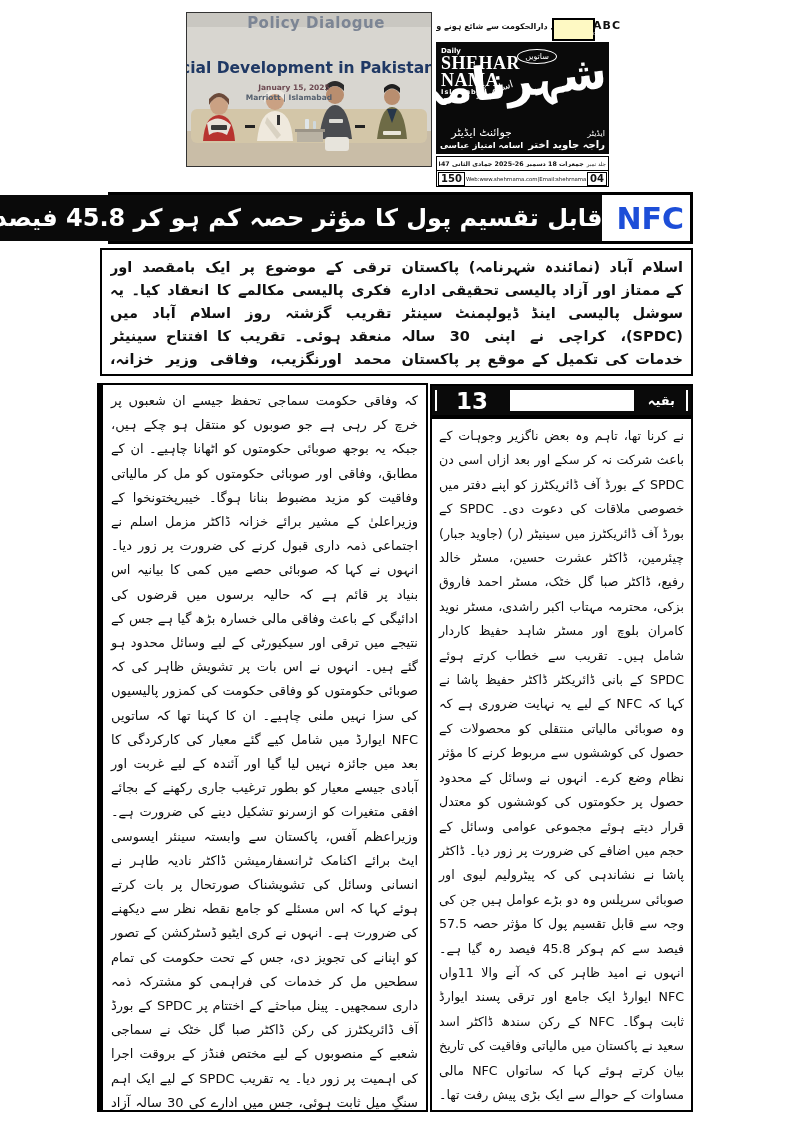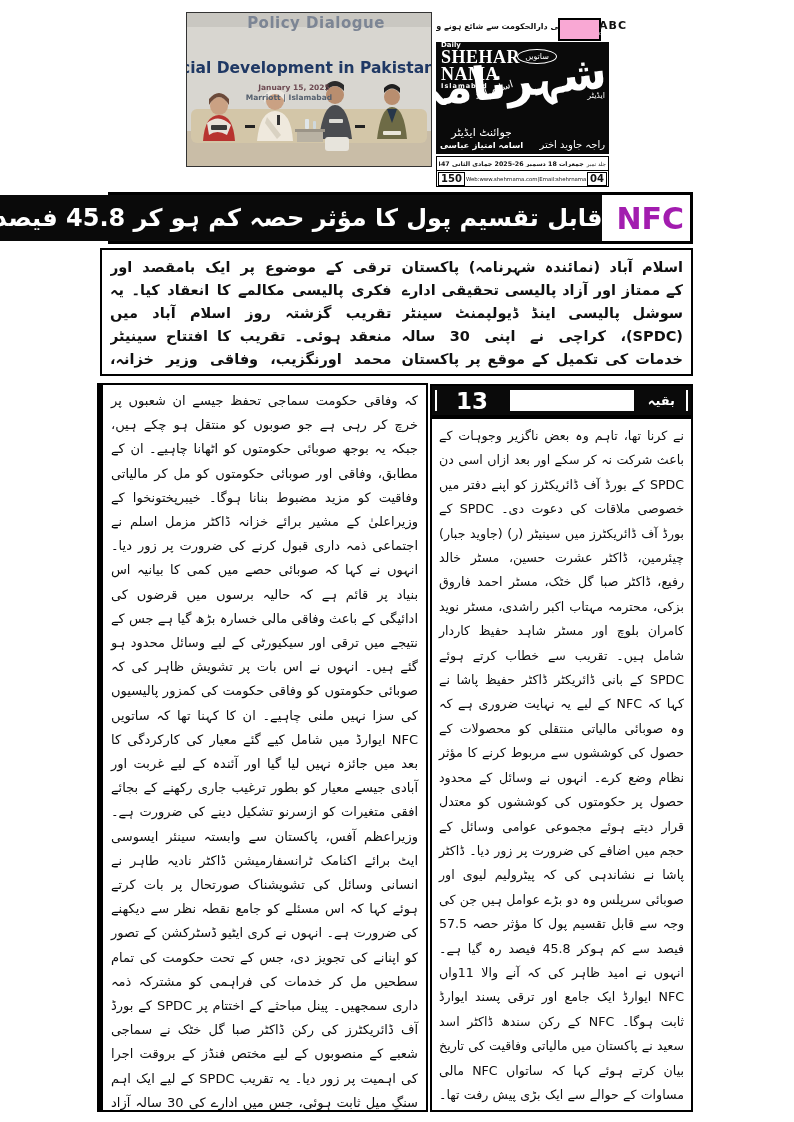--- a/index.html
+++ b/index.html
@@ -13,50 +13,50 @@
   .banner-top{position:absolute;left:0;right:0;top:1px;text-align:center;color:#7c8594;font-weight:bold;font-size:15px;letter-spacing:.5px;margin-left:14px;}
   .banner-l1{position:absolute;left:0;right:0;top:24px;text-align:center;color:#1f3864;font-weight:bold;font-size:15.5px;}
   .banner-l2{position:absolute;left:-6px;right:0;top:46px;text-align:left;color:#1f3864;font-weight:bold;font-size:15.5px;white-space:nowrap;}
   .banner-date{position:absolute;left:0;right:30px;top:70px;text-align:center;color:#6d4a52;font-weight:bold;font-size:7.5px;}
   .banner-venue{position:absolute;left:0;right:40px;top:80px;text-align:center;color:#55606e;font-weight:bold;font-size:7.5px;}
 
   
   .masthead{left:436px;top:12px;width:173px;height:176px;}
   .tagline-row{position:absolute;left:0;top:6px;width:173px;height:24px;}
   .tagline{position:absolute;right:32px;left:0;top:4px;direction:rtl;text-align:right;font-size:8px;font-weight:bold;white-space:nowrap;overflow:hidden;}
-  .abc-box{position:absolute;right:8px;top:0;width:30px;height:23px;background:#f9a8d4;border:2px solid #000;box-sizing:border-box;text-align:center;padding-left:39px;}
+  .abc-box{position:absolute;right:14px;top:0;width:30px;height:23px;background:#fef9c3;border:2px solid #000;box-sizing:border-box;text-align:center;padding-left:39px;}
   .abc-box .abc{font-size:11px;font-weight:bold;letter-spacing:1px;line-height:11px;display:block;}
   .abc-box .cert{display:block;background:#000;color:#fff;font-size:4px;letter-spacing:1px;line-height:6px;}
   .mast-black{position:absolute;left:0;top:30px;width:173px;height:112px;background:#0a0a0a;color:#fff;overflow:hidden;}
-  .mast-en{position:absolute;left:5px;top:0;line-height:1;}
+  .mast-en{position:absolute;left:5px;top:6px;line-height:1;}
   .mast-en .daily{font-size:7px;font-weight:bold;}
   .mast-en .big{font-family:"Liberation Serif","DejaVu Serif",serif;font-weight:bold;font-size:18px;letter-spacing:.5px;line-height:17px;}
   .mast-en .cityen{font-size:6.5px;font-weight:bold;letter-spacing:1px;}
   .calli{position:absolute;right:2px;top:16px;font-size:46px;font-weight:bold;direction:rtl;transform:rotate(-6deg);line-height:1;}
   .roznama{position:absolute;right:52px;top:7px;font-size:8px;direction:rtl;border:1px solid #fff;border-radius:50%;padding:2px 7px;}
   .city-ur{position:absolute;left:38px;top:42px;font-size:10px;direction:rtl;transform:rotate(-18deg);}
   .editor-blk{position:absolute;right:4px;bottom:3px;direction:rtl;line-height:1.25;}
   .editor-blk .lbl{font-size:8px;}
-  .editor-blk .nm{font-size:10px;font-weight:normal;margin-top:38px;}
+  .editor-blk .nm{font-size:10px;font-weight:bold;}
   .jeditor-blk{position:absolute;left:4px;bottom:3px;text-align:center;direction:rtl;line-height:1.3;}
   .jeditor-blk .lbl{font-size:11px;}
   .jeditor-blk .nm{font-size:8.5px;font-weight:bold;}
   .mast-date{position:absolute;left:0;top:144px;width:173px;height:15px;border:1px solid #000;box-sizing:border-box;
              direction:rtl;display:flex;align-items:center;gap:3px;padding:0 2px;}
   .mast-date .vol{font-size:5.5px;white-space:nowrap;}
   .mast-date .dt{font-size:6.3px;font-weight:bold;white-space:nowrap;overflow:hidden;flex:1;text-align:center;}
   .mast-contact{position:absolute;left:0;top:159px;width:173px;height:16px;border:1px solid #000;border-top:none;box-sizing:border-box;
                 display:flex;align-items:center;}
   .numbox{border:1.5px solid #000;font-weight:bold;font-size:10px;line-height:12px;padding:0 2px;margin:12px 1px;background:#fff;}
   .contact-txt{flex:1;font-size:5.4px;text-align:center;white-space:nowrap;overflow:hidden;}
 
   
   .headline{left:108px;top:192px;width:585px;height:52px;border:3px solid #000;box-sizing:border-box;background:#fff;
             display:flex;direction:rtl;align-items:stretch;}
-  .hl-latin{display:flex;align-items:center;padding:0 6px 0 14px;font-size:30px;font-weight:bold;color:#a21caf;background:#fff;}
+  .hl-latin{display:flex;align-items:center;padding:0 6px 0 14px;font-size:30px;font-weight:bold;color:#1d4ed8;background:#fff;}
   .hl-black{flex:1;background:#0a0a0a;color:#fff;display:flex;align-items:center;justify-content:center;}
   .hl-black span{font-weight:bold;font-size:24px;direction:rtl;white-space:nowrap;}
 
   
   .lead{left:100px;top:248px;width:593px;height:128px;border:2px solid #000;box-sizing:border-box;
         display:flex;direction:rtl;gap:10px;padding:6px 8px;background:#fff;}
   .lead-col{flex:1;direction:rtl;text-align:justify;font-weight:bold;font-size:14.5px;line-height:23px;overflow:hidden;}
 
   
   .col-right{left:430px;top:384px;width:263px;height:728px;}

